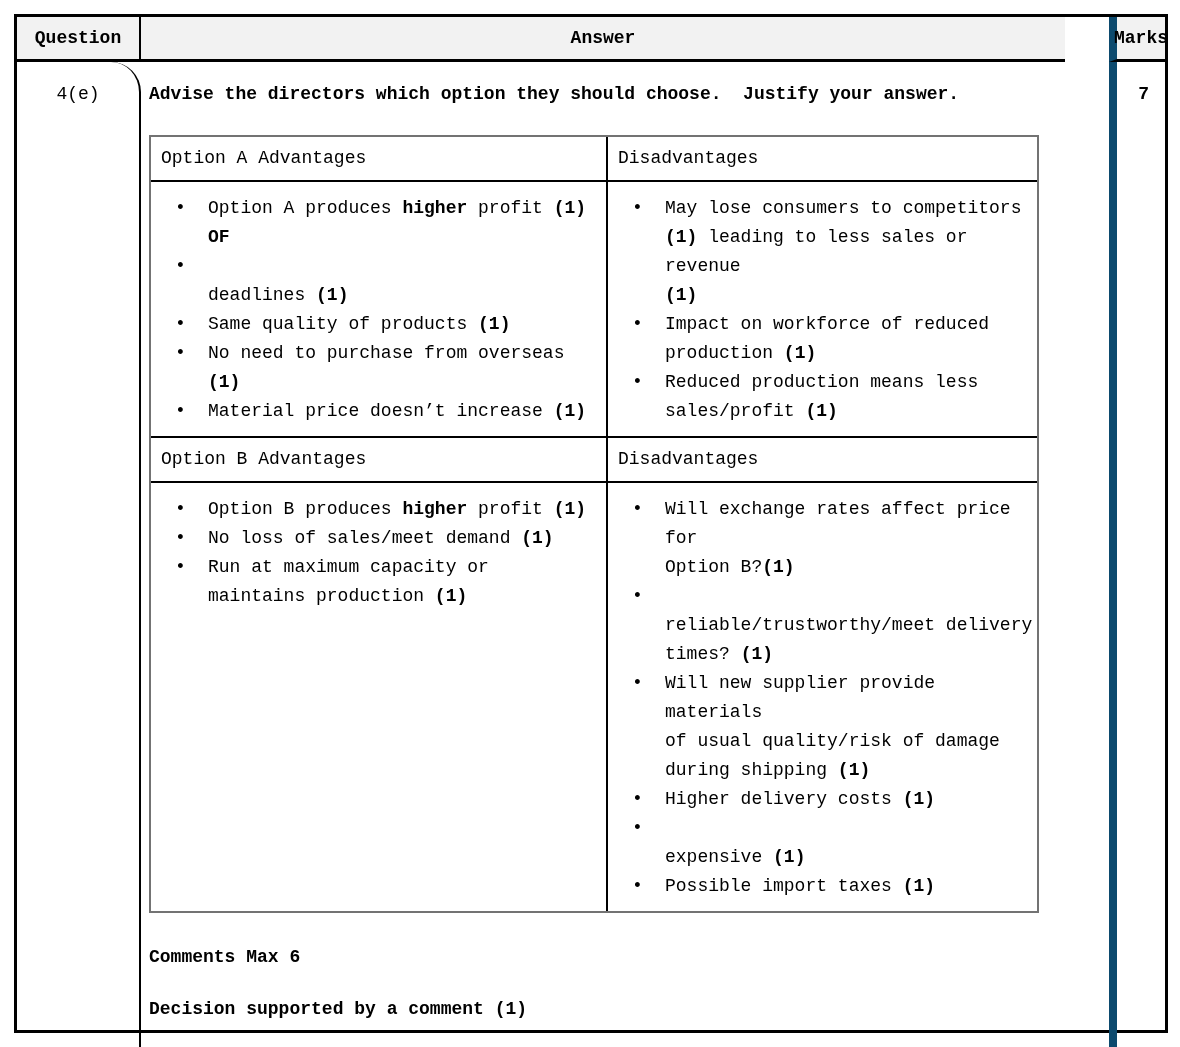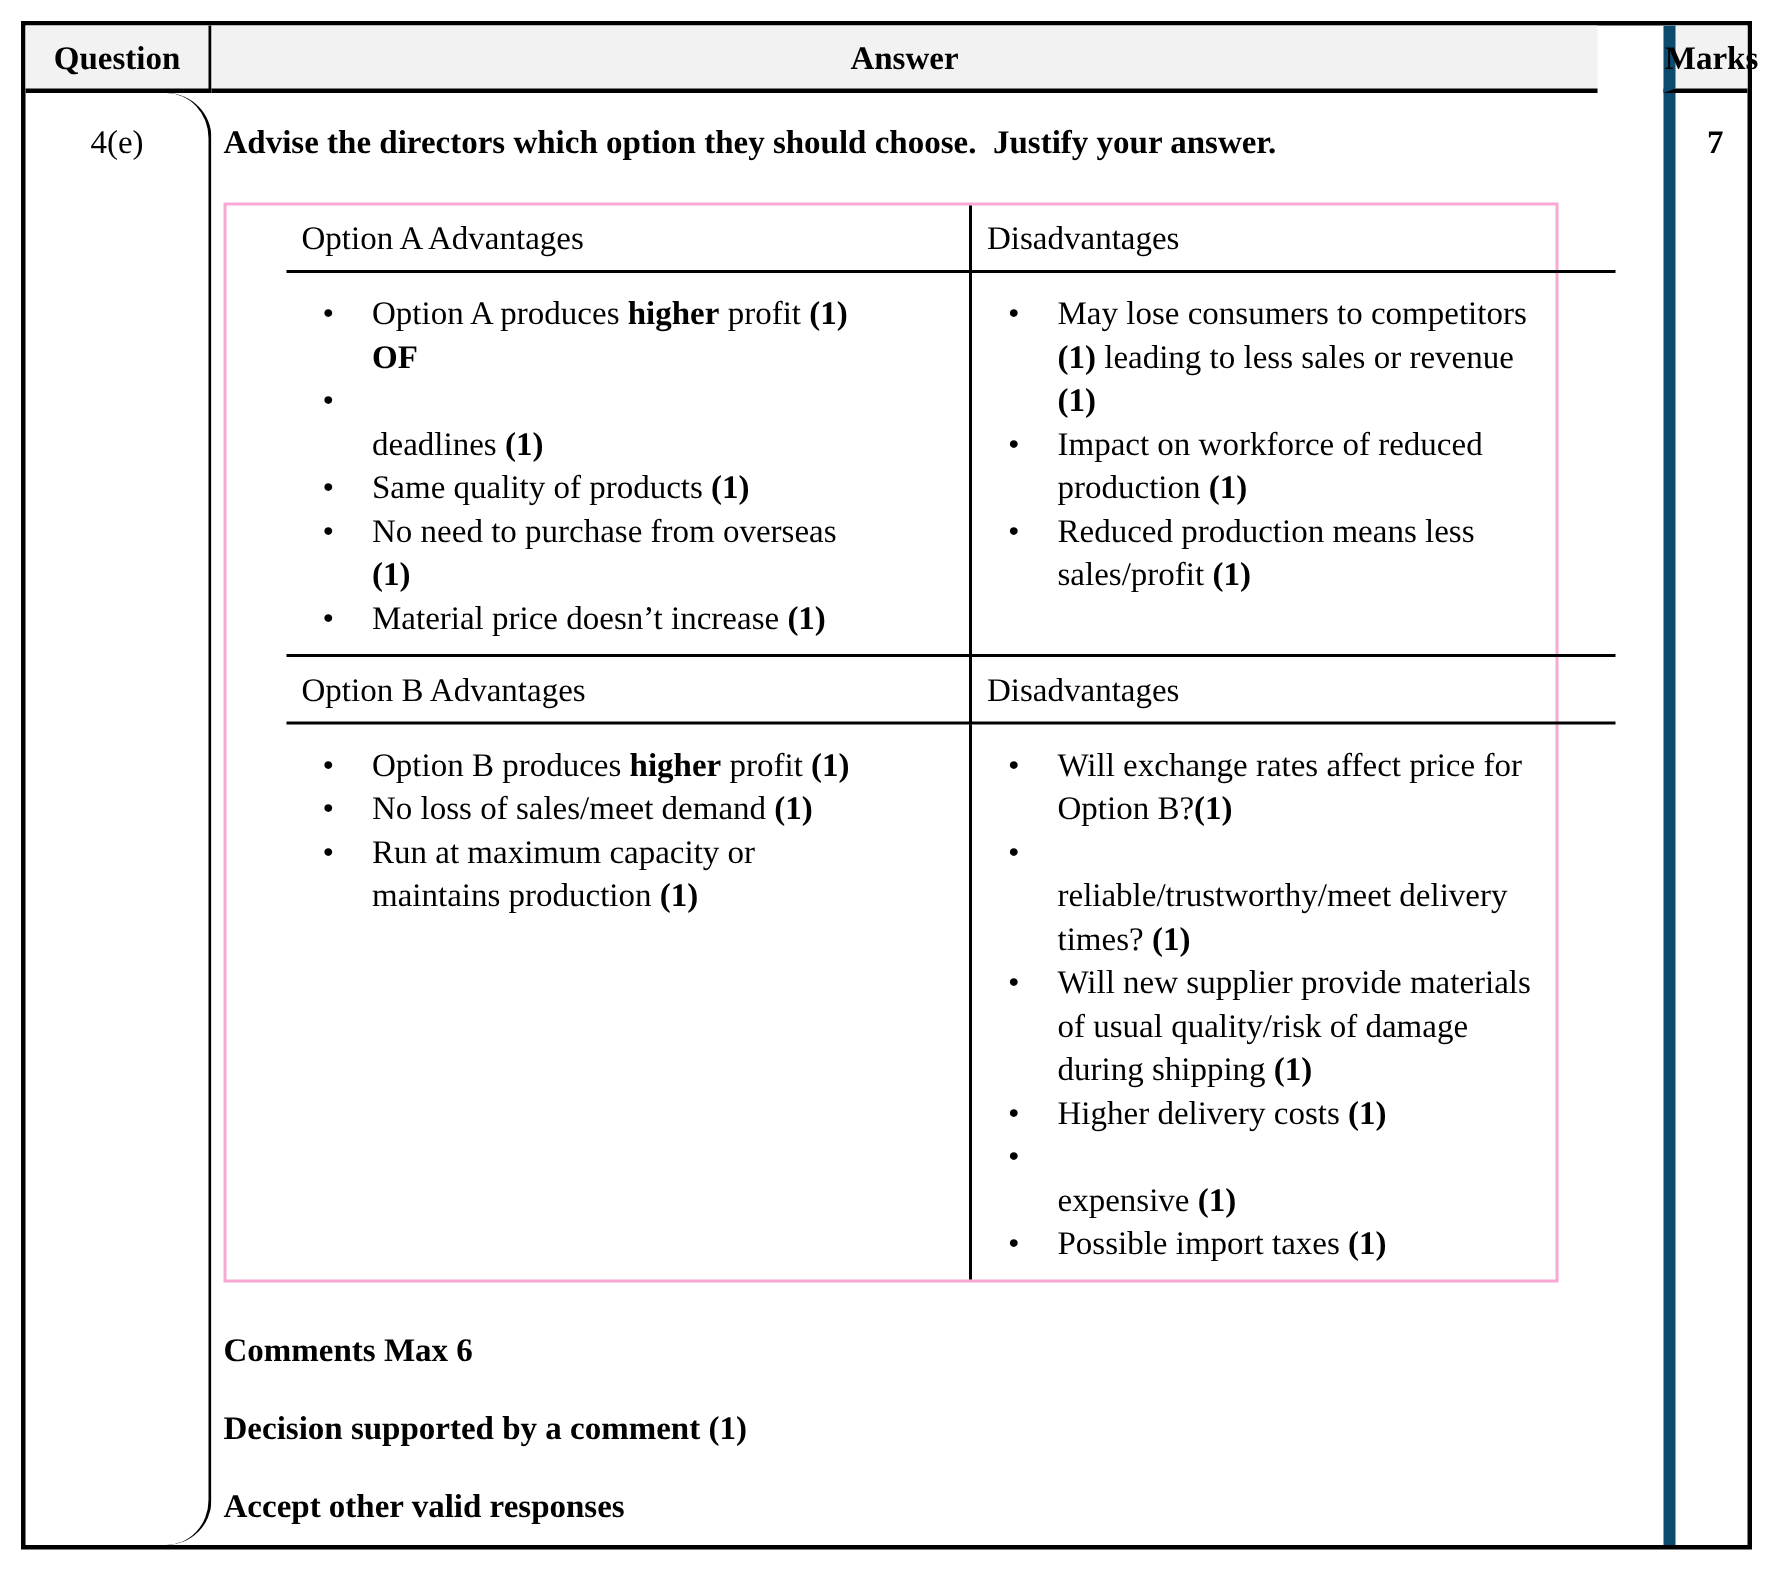--- a/index.html
+++ b/index.html
@@ -1,22 +1,22 @@
 <!DOCTYPE html>
 <html><head>
 <meta charset="utf-8">
 <style>
   * { margin:0; padding:0; box-sizing:border-box; }
   html,body { background:#ffffff; }
   .sheet {
     position:relative;
     width:1180px; height:1047px;
     background:#ffffff;
-    font-family:Liberation Serif, serif;
-    font-size:22px; color:#000000;
+    font-family:Liberation Mono, monospace;
+    font-size:18px; color:#000000;
     line-height:29px;
   }
   .outer {
     position:absolute; left:14px; top:14px;
     width:1154px; height:1019px;
     border:3px solid #000;
     display:grid;
     grid-template-columns:124px 1fr 100px;
     grid-template-rows:45px 1fr;
     background:#ffffff;
@@ -29,24 +29,23 @@
   }
   .q-col { border-right:2px solid #000; }
   .m-col { border-left:8px solid #0c4a6e;margin-left:44px; }
   .q-body { padding-top:18px; text-align:center;border-radius:30px; }
   .m-body { padding-top:18px; padding-right:16px; text-align:right; font-weight:bold; }
   .a-body { padding:18px 0 0 8px; }
   .prompt { font-weight:bold; white-space:pre-wrap; }
   .opt-table {
     margin-top:26px;
     width:890px;
-    border:2px solid #f9a8d4;
+    border:2px solid #737373;
     display:grid;
     grid-template-columns:457px 429px;
-    padding-left:40px;
   }
   .opt-h {
     height:45px;
     display:flex; align-items:center;
     padding-left:10px;
     border-bottom:2px solid #000;
   }
   .lcell { border-right:2px solid #000; }
   .opt-c { padding:12px 4px 10px 0; }
   .opt-c.bb { border-bottom:2px solid #000; }

